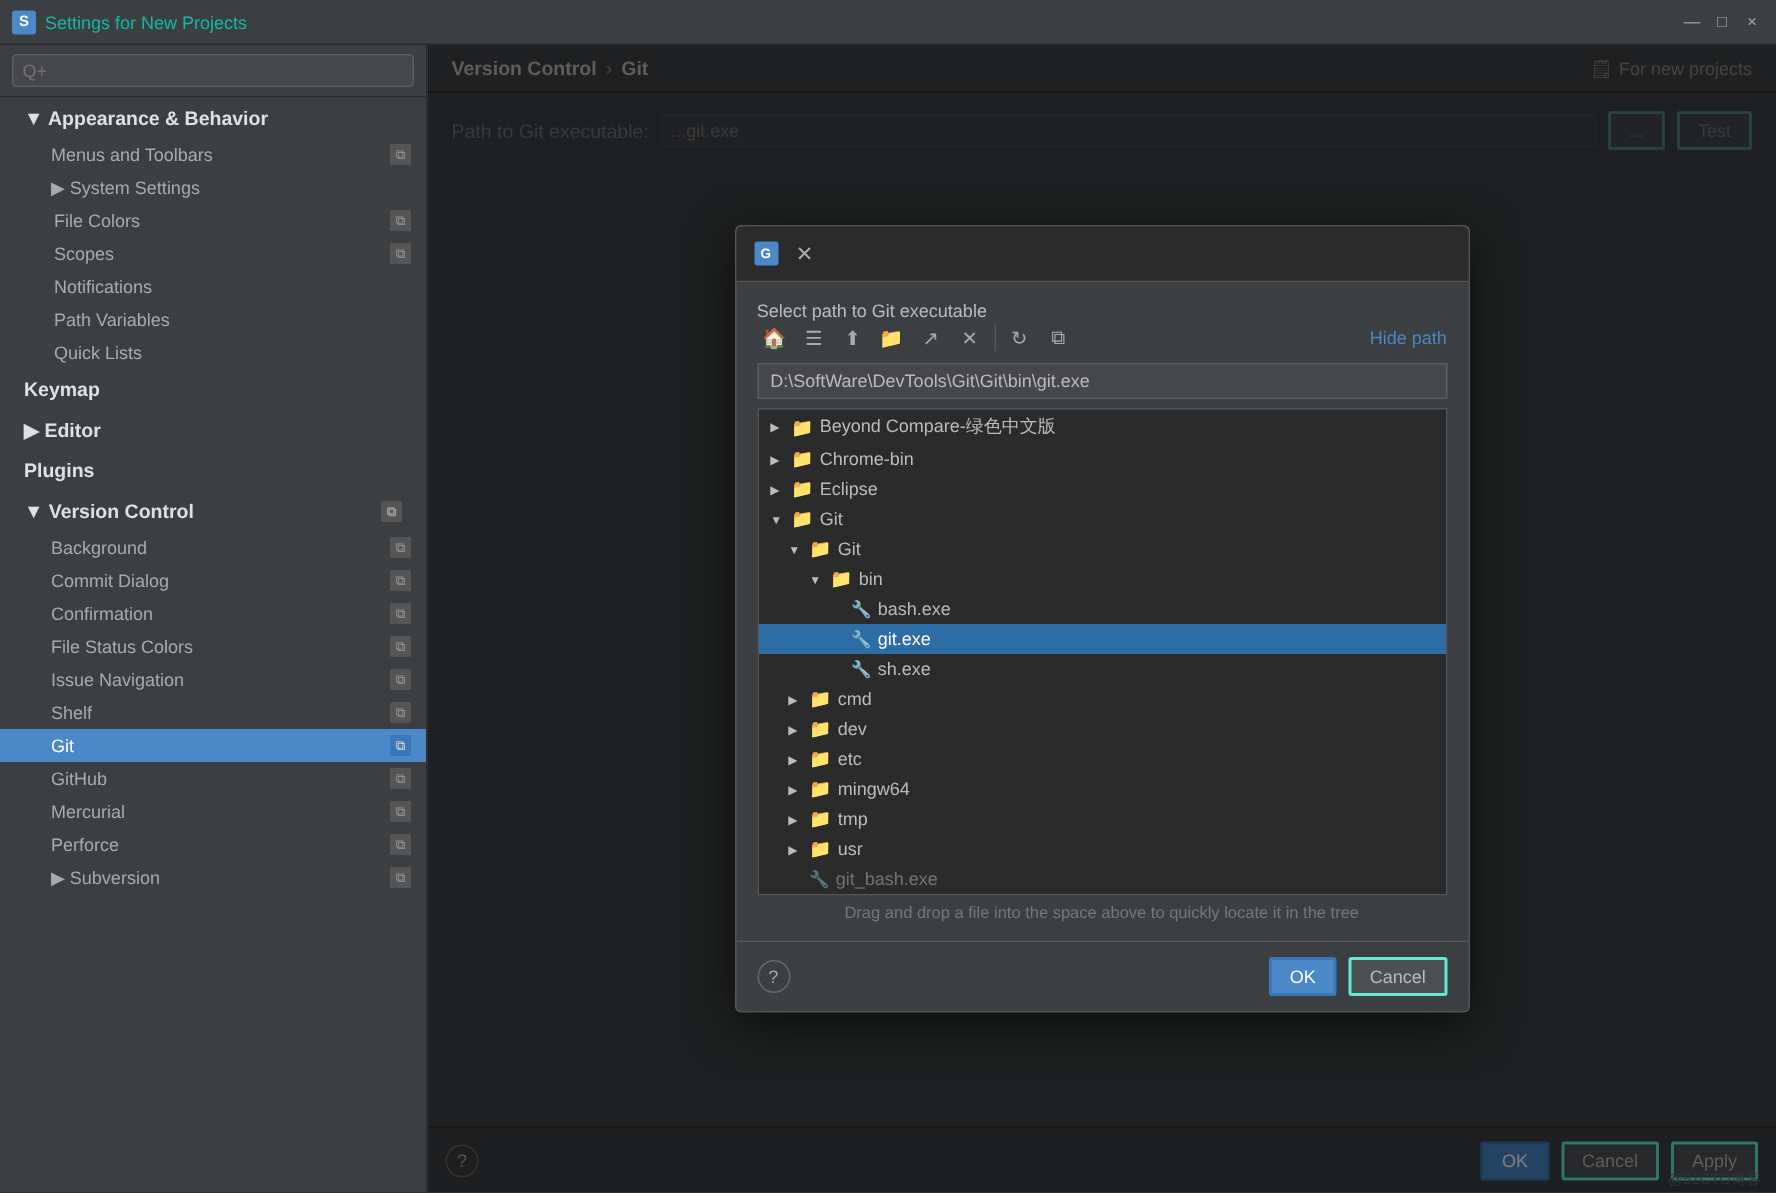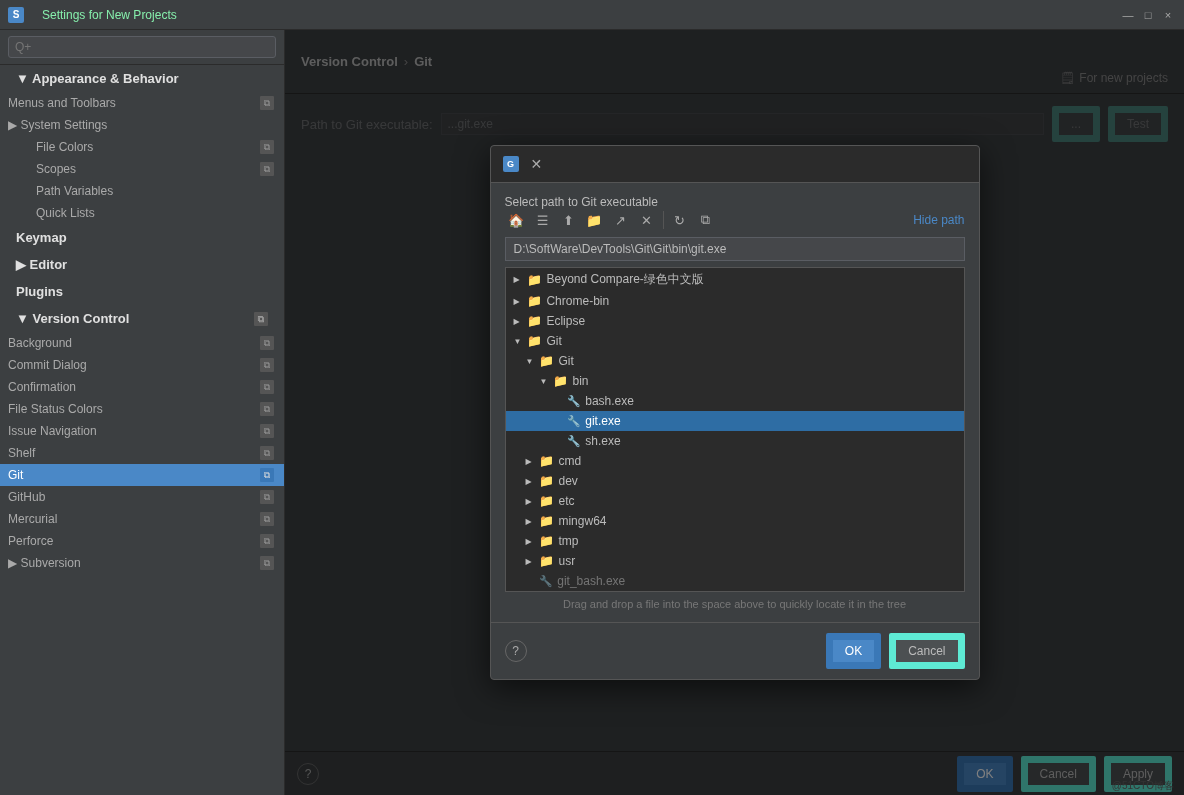--- a/index.html
+++ b/index.html
@@ -28,22 +28,21 @@
       height: 16px;
       margin-right: 6px;
       background: #4a88c7;
       border-radius: 2px;
       display: flex; align-items: center; justify-content: center;
       font-size: 10px; color: white; font-weight: bold;
     }
     .title-bar-text {
       flex: 1;
       font-size: 12px;
-      color: #86efac;
-      margin-left: 12px;
+      color: #14b8a6;
     }
     .title-bar-controls {
       display: flex; gap: 4px;
     }
     .title-bar-btn {
       width: 16px; height: 16px;
       display: flex; align-items: center; justify-content: center;
       font-size: 11px; color: #aaa; cursor: pointer;
     }
 
@@ -92,21 +91,21 @@
       color: #aaaaaa;
       font-size: 12px;
       display: flex;
       align-items: center;
       justify-content: space-between;
     }
     .sidebar-item.active {
       background: #4a88c7;
       color: white;
     }
-    .sidebar-indent { padding-left: 8px; align-items: center; }
+    .sidebar-indent { padding-left: 34px; align-items: center; }
     .sidebar-indent2 { padding-left: 36px; }
 
     .copy-icon {
       width: 14px; height: 14px;
       background: #555;
       border-radius: 1px;
       display: inline-block;
       font-size: 9px;
       color: #999;
       text-align: center;
@@ -140,21 +139,20 @@
     }
     .breadcrumb-current {
       color: #bbbbbb;
       font-size: 13px;
       font-weight: bold;
     }
     .for-new-projects {
       margin-left: auto;
       color: #888;
       font-size: 12px;
-      margin-top: 33px;
     }
 
     
     .git-panel {
       padding: 12px 16px;
       opacity: 0.4;
     }
     .git-panel-row {
       display: flex;
       align-items: center;
@@ -165,21 +163,21 @@
       background: #45474a;
       border: 1px solid #5a5d63;
       color: #bbbbbb;
       padding: 3px 6px;
       font-size: 12px;
       flex: 1;
     }
     .btn {
       padding: 4px 12px;
       font-size: 12px;
-      border: 7px solid #5eead4;
+      border: 2px solid #5eead4;
       background: #4c5052;
       color: #bbbbbb;
       cursor: pointer;
       border-radius: 2px;
     }
     .btn-primary {
       background: #4a88c7;
       border-color: #3a78b7;
       color: white;
     }
@@ -420,20 +418,23 @@
     <div class="sidebar-item sidebar-indent">
       <span>▶ System Settings</span>
     </div>
     <div class="sidebar-item sidebar-indent2">
       <span>File Colors</span>
       <span class="copy-icon">⧉</span>
     </div>
     <div class="sidebar-item sidebar-indent2">
       <span>Scopes</span>
       <span class="copy-icon">⧉</span>
+    </div>
+    <div class="sidebar-item sidebar-indent2">
+      <span>Notifications</span>
     </div>
     <div class="sidebar-item sidebar-indent2">
       <span>Path Variables</span>
     </div>
     <div class="sidebar-item sidebar-indent2">
       <span>Quick Lists</span>
     </div>
 
     <div class="sidebar-group-header top-level">
       <span>Keymap</span>

